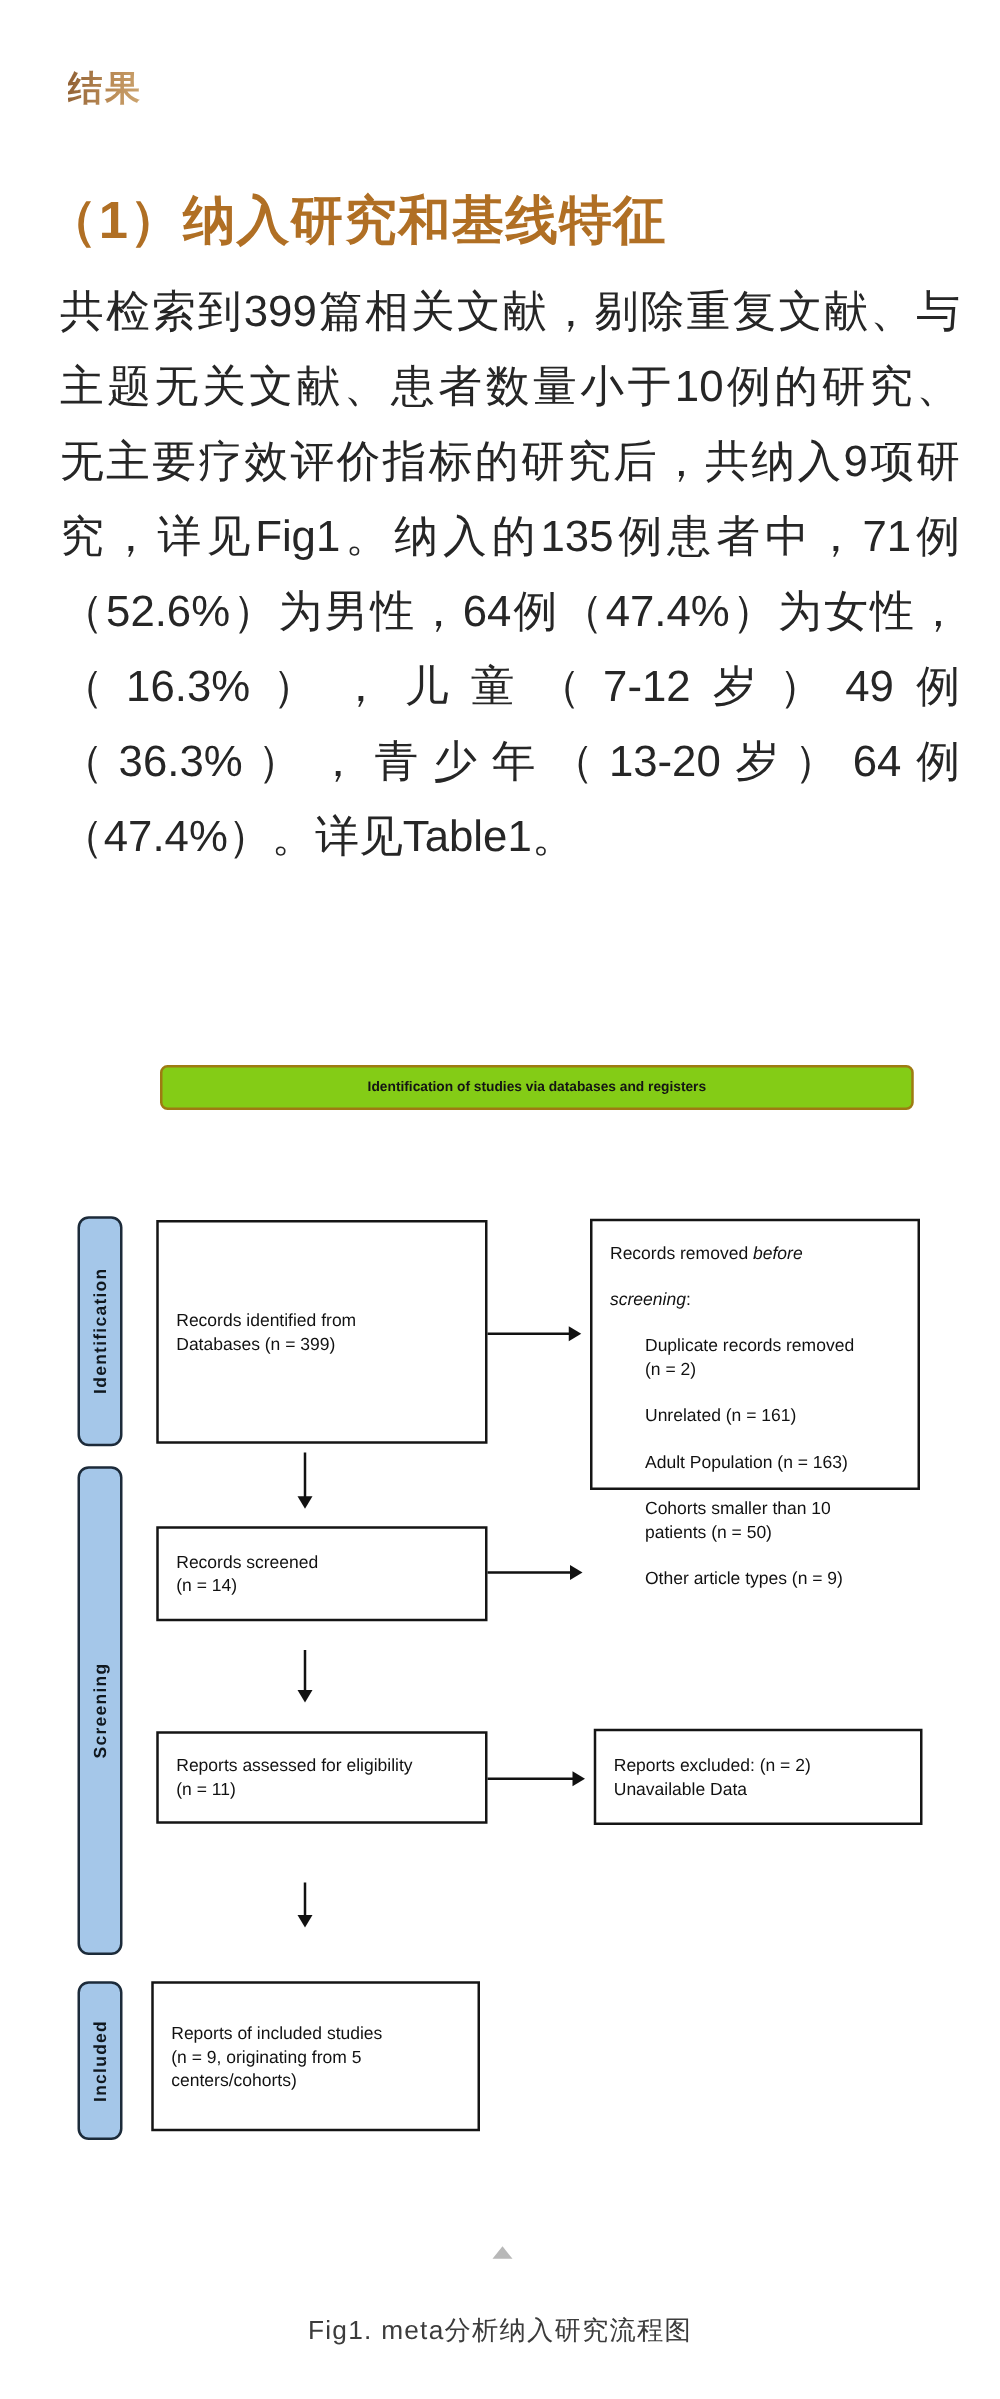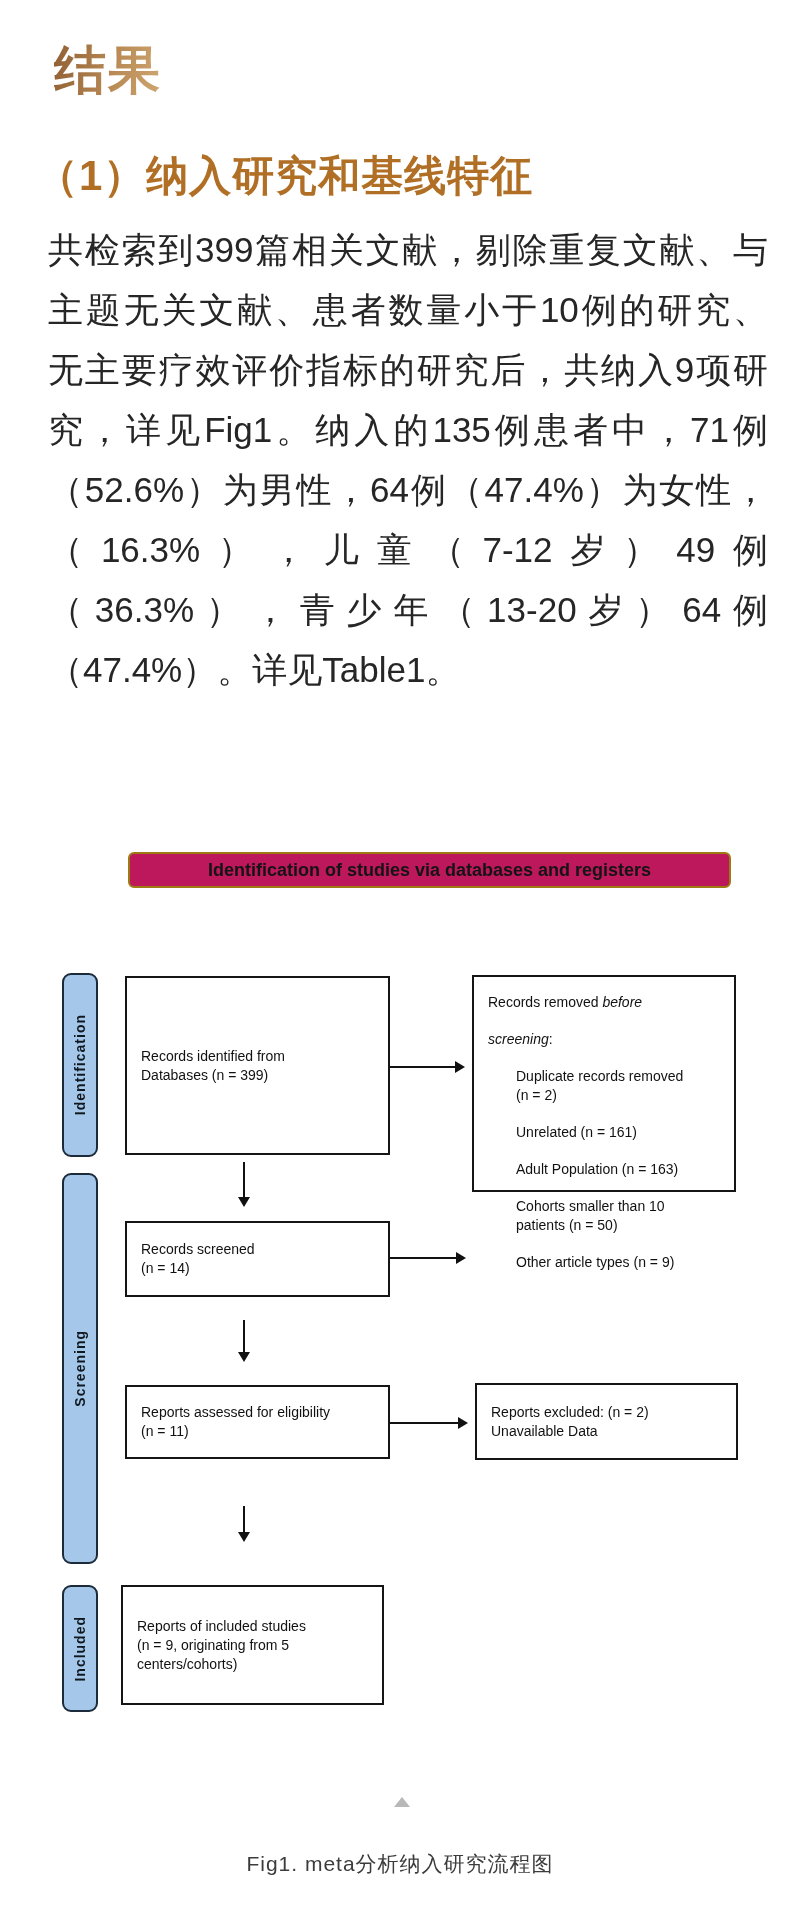--- a/index.html
+++ b/index.html
@@ -1,35 +1,35 @@
 <!DOCTYPE html>
 <html><head>
 <meta charset="utf-8">
 <style>
   html,body{margin:0;padding:0;background:#ffffff;}
   #page{position:relative;width:800px;height:1919px;background:#ffffff;overflow:hidden;
         font-family:"Liberation Sans",sans-serif;}
 
   
-  .doc-title{position:absolute;left:54px;top:36px;font-family:"DejaVu Serif",serif;
-    font-size:52px;font-weight:700;letter-spacing:2px;color:#a5763f;
+  .doc-title{position:absolute;left:54px;top:52px;font-family:"DejaVu Serif",serif;
+    font-size:28px;font-weight:700;letter-spacing:2px;color:#a5763f;
     background:linear-gradient(100deg,#8f5f33 0%,#b98a55 55%,#cfa872 100%);
     -webkit-background-clip:text;background-clip:text;-webkit-text-fill-color:transparent;}
   .section-heading{position:absolute;left:36px;top:148px;font-size:42px;font-weight:700;
     color:#b06f24;letter-spacing:1px;}
   .paragraph{position:absolute;left:48px;top:220px;width:720px;color:#262626;
     font-size:35px;}
   .paragraph .pline{height:60px;line-height:60px;text-align:justify;text-align-last:justify;}
   .paragraph .pline:last-child{text-align-last:left;}
 
   
   .banner{position:absolute;left:128px;top:852px;width:603px;height:36px;
-    background:#be185d;border:2px solid #9e7b12;border-radius:6px;box-sizing:border-box;
+    background:#84cc16;border:2px solid #9e7b12;border-radius:6px;box-sizing:border-box;
     display:flex;align-items:center;justify-content:center;
-    font-size:18px;font-weight:700;color:#141414;}
+    font-size:11px;font-weight:700;color:#141414;}
   .stage-tab{position:absolute;left:62px;width:36px;background:#a5c7e9;
     border:2px solid #1c2b3a;border-radius:9px;box-sizing:border-box;
     display:flex;align-items:center;justify-content:center;}
   .stage-tab .stage-label{writing-mode:vertical-rl;transform:rotate(180deg);
     font-size:14px;font-weight:700;color:#10181f;letter-spacing:1px;}
   #tab-identification{top:973px;height:184px;}
   #tab-screening{top:1173px;height:391px;}
   #tab-included{top:1585px;height:127px;}
 
   .fbox{position:absolute;background:#ffffff;border:2px solid #151515;box-sizing:border-box;

